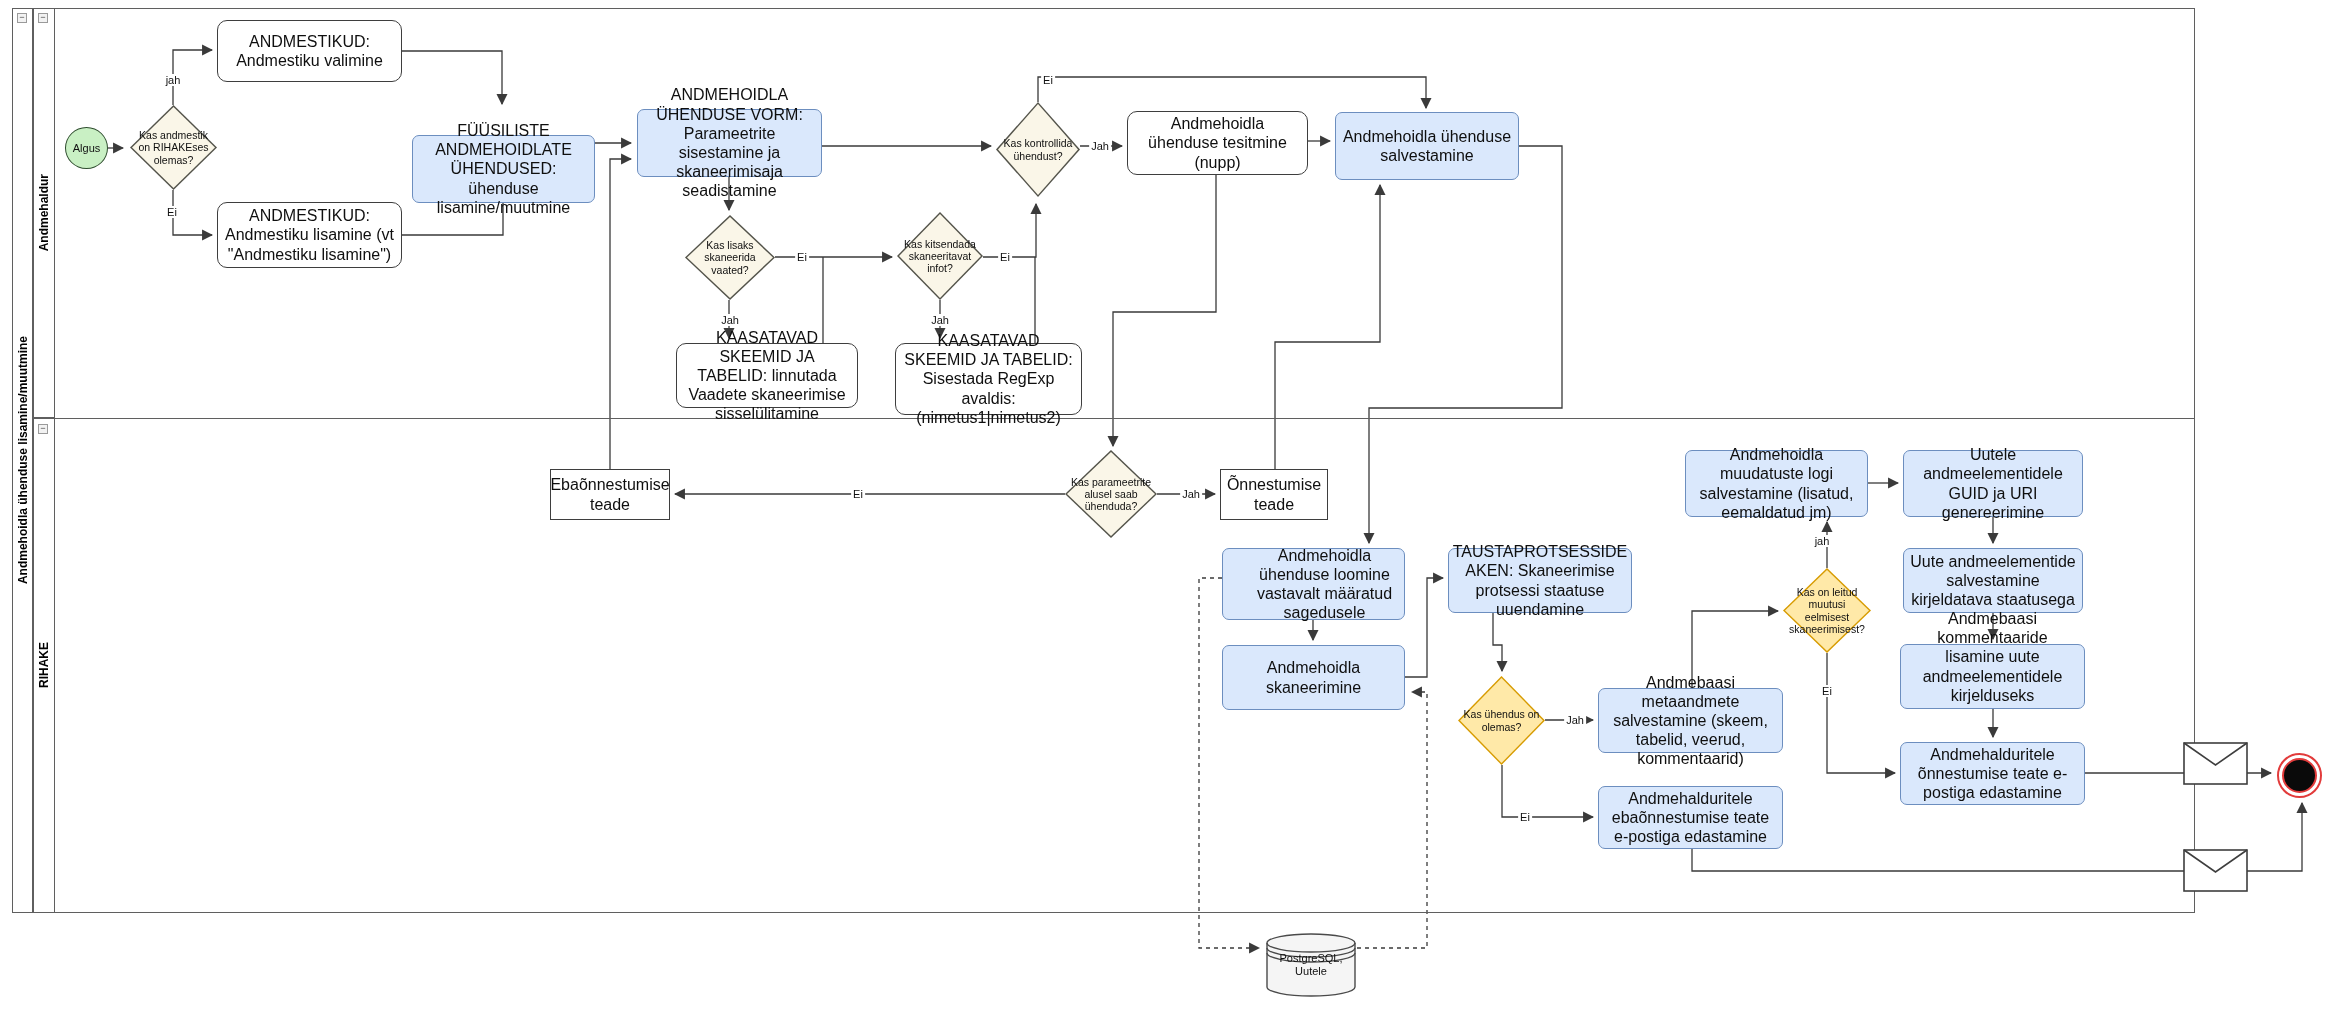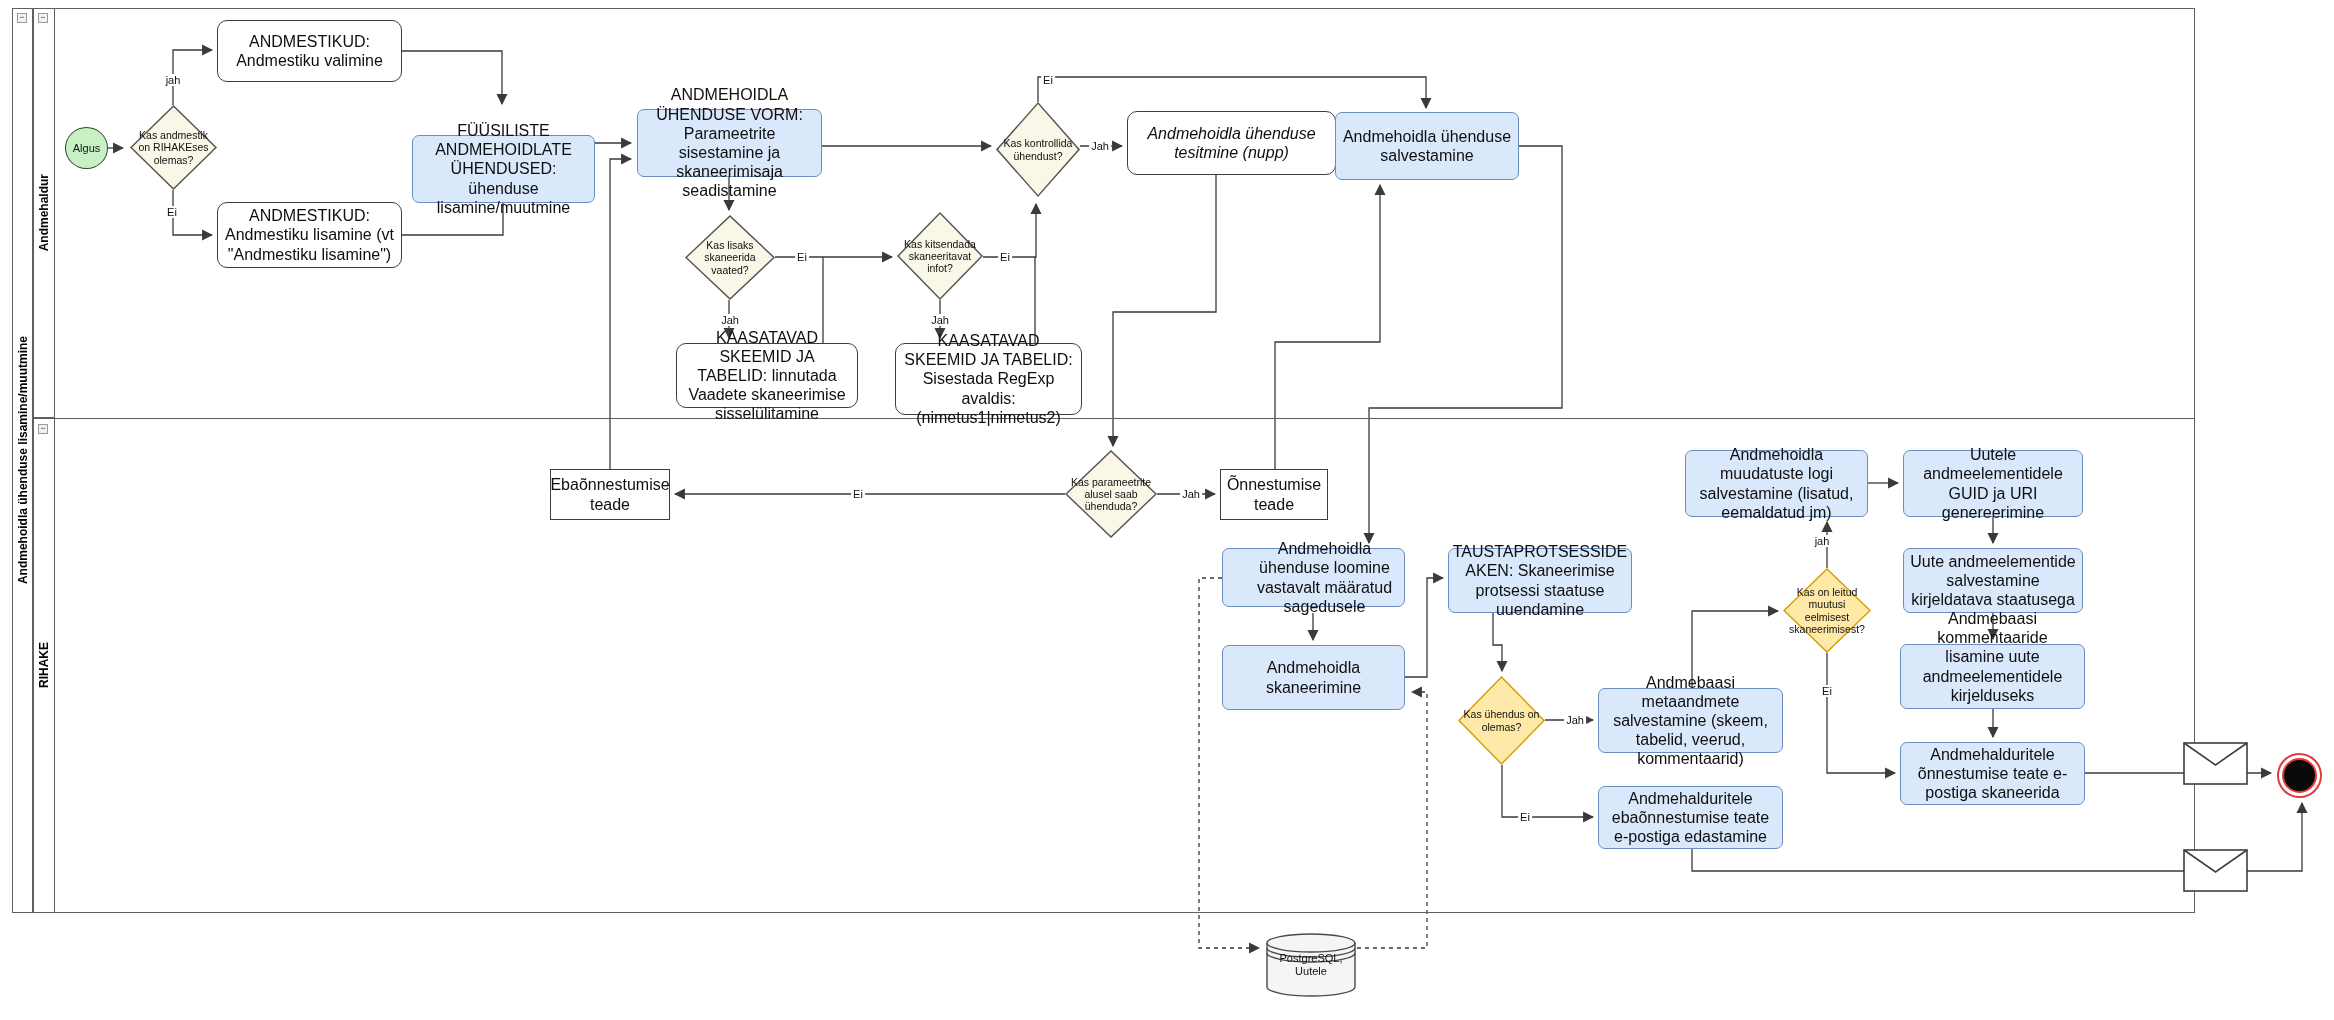--- a/index.html
+++ b/index.html
@@ -144,40 +144,40 @@
   <div class="node white" style="left:895px;top:343px;width:187px;height:72px;">
     <span>KAASATAVAD SKEEMID JA TABELID: Sisestada RegExp avaldis: (nimetus1|nimetus2)</span>
   </div>
 
   <div class="diamond cream" style="left:996px;top:102px;width:84px;height:95px;">
     <div class="d-border"></div>
       <div class="d-fill"></div>
     <span class="d-text">Kas kontrollida ühendust?</span>
   </div>
 
-  <div class="node white" style="left:1127px;top:111px;width:209px;height:64px;font-style:italic;">
+  <div class="node white" style="left:1127px;top:111px;width:181px;height:64px;">
     <span>Andmehoidla ühenduse tesitmine (nupp)</span>
   </div>
   <div class="node blue" style="left:1335px;top:112px;width:184px;height:68px;">
     <span>Andmehoidla ühenduse salvestamine</span>
   </div>
 
   <div class="node plain" style="left:550px;top:469px;width:120px;height:51px;">
     <span>Ebaõnnestumise teade</span>
   </div>
   <div class="diamond cream" style="left:1065px;top:450px;width:92px;height:88px;">
     <div class="d-border"></div>
       <div class="d-fill"></div>
     <span class="d-text">Kas parameetrite alusel saab ühenduda?</span>
   </div>
   <div class="node plain" style="left:1220px;top:469px;width:108px;height:51px;">
     <span>Õnnestumise teade</span>
   </div>
 
-  <div class="node blue" style="left:1222px;top:548px;width:183px;height:59px;padding-left:28px;">
+  <div class="node blue" style="left:1222px;top:548px;width:183px;height:72px;padding-left:28px;">
     <span>Andmehoidla ühenduse loomine vastavalt määratud sagedusele</span>
   </div>
   <div class="node blue" style="left:1222px;top:645px;width:183px;height:65px;">
     <span>Andmehoidla skaneerimine</span>
   </div>
   <div class="node blue" style="left:1448px;top:548px;width:184px;height:65px;">
     <span>TAUSTAPROTSESSIDE AKEN: Skaneerimise protsessi staatuse uuendamine</span>
   </div>
 
   <div class="diamond yellow" style="left:1458px;top:676px;width:87px;height:89px;">
@@ -205,21 +205,21 @@
   <div class="node blue" style="left:1903px;top:450px;width:180px;height:67px;">
     <span>Uutele andmeelementidele GUID ja URI genereerimine</span>
   </div>
   <div class="node blue" style="left:1903px;top:548px;width:180px;height:65px;">
     <span>Uute andmeelementide salvestamine kirjeldatava staatusega</span>
   </div>
   <div class="node blue" style="left:1900px;top:644px;width:185px;height:65px;align-items:flex-end;">
     <span>Andmebaasi kommentaaride lisamine uute andmeelementidele kirjelduseks</span>
   </div>
   <div class="node blue" style="left:1900px;top:742px;width:185px;height:63px;">
-    <span>Andmehalduritele õnnestumise teate e-postiga skaneerida</span>
+    <span>Andmehalduritele õnnestumise teate e-postiga edastamine</span>
   </div>
 
   <div class="envelope" style="left:2183px;top:742px;">
     <svg width="65" height="43">
         <rect x="1" y="1" width="63" height="41" fill="#fff" stroke="#3e3e3e" stroke-width="1.6"></rect>
         <polyline points="1,1 32.5,23 64,1" fill="none" stroke="#3e3e3e" stroke-width="1.6"></polyline>
       </svg>
   </div>
   <div class="envelope" style="left:2183px;top:849px;">
     <svg width="65" height="43">

